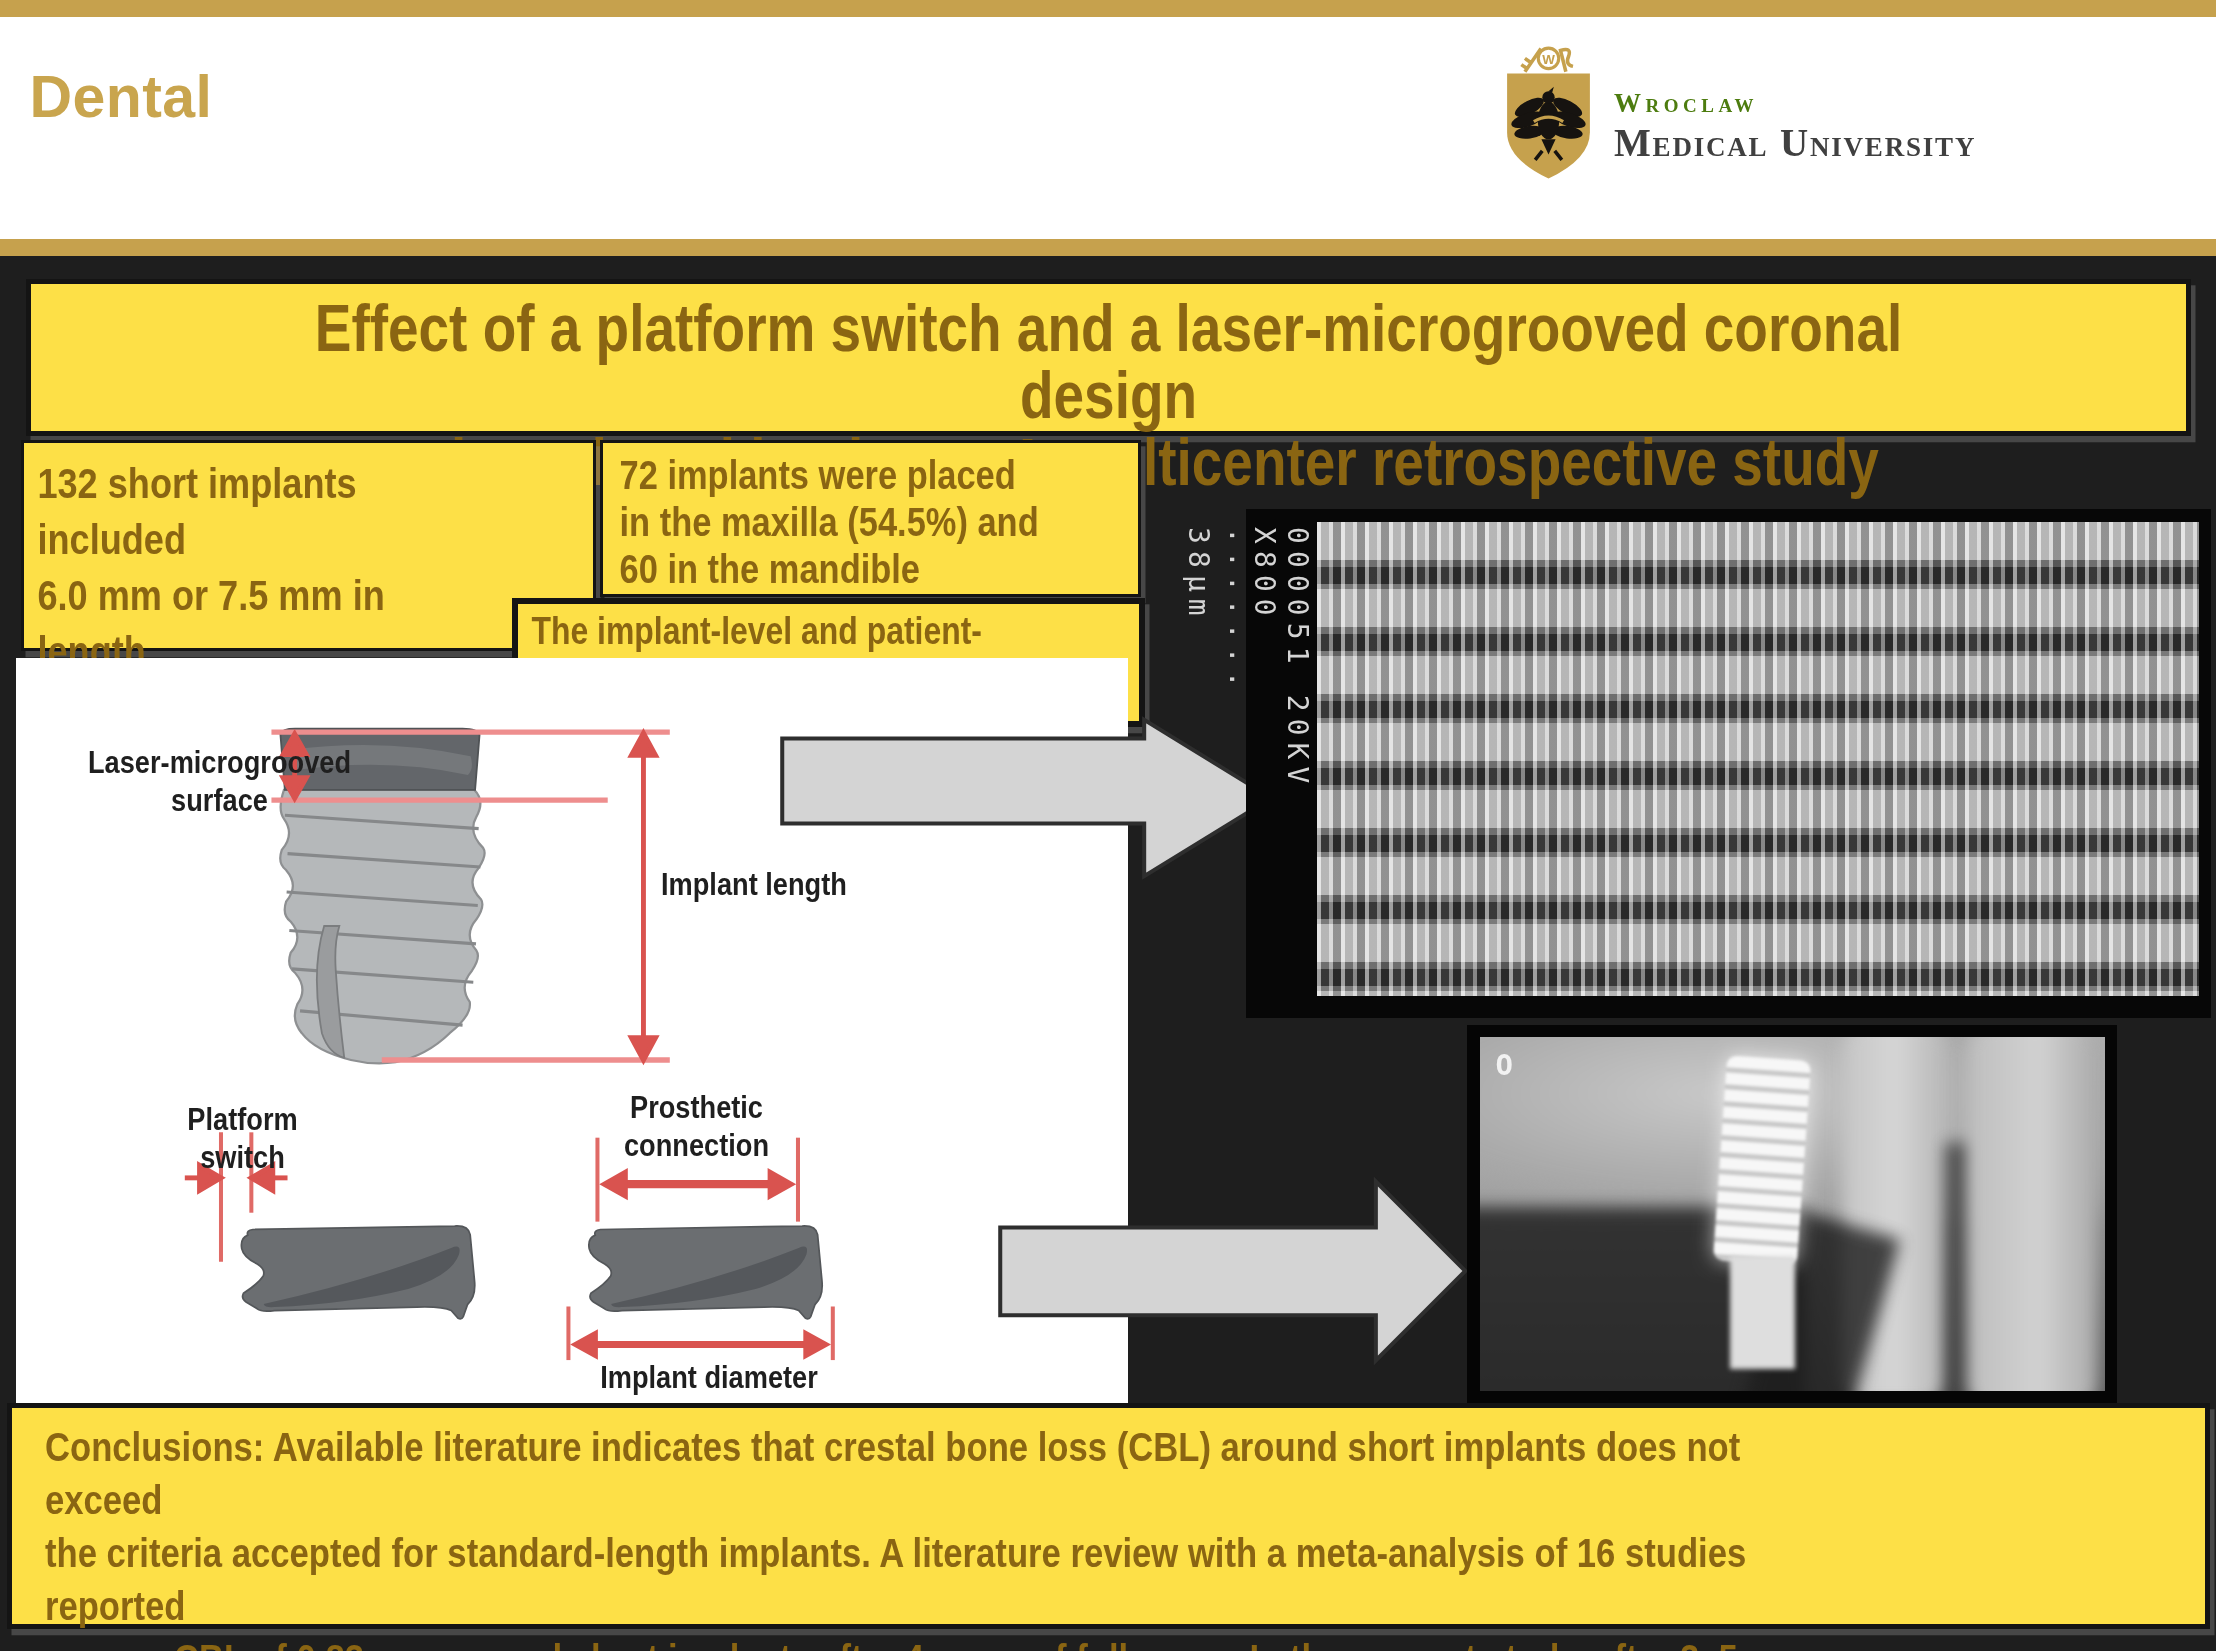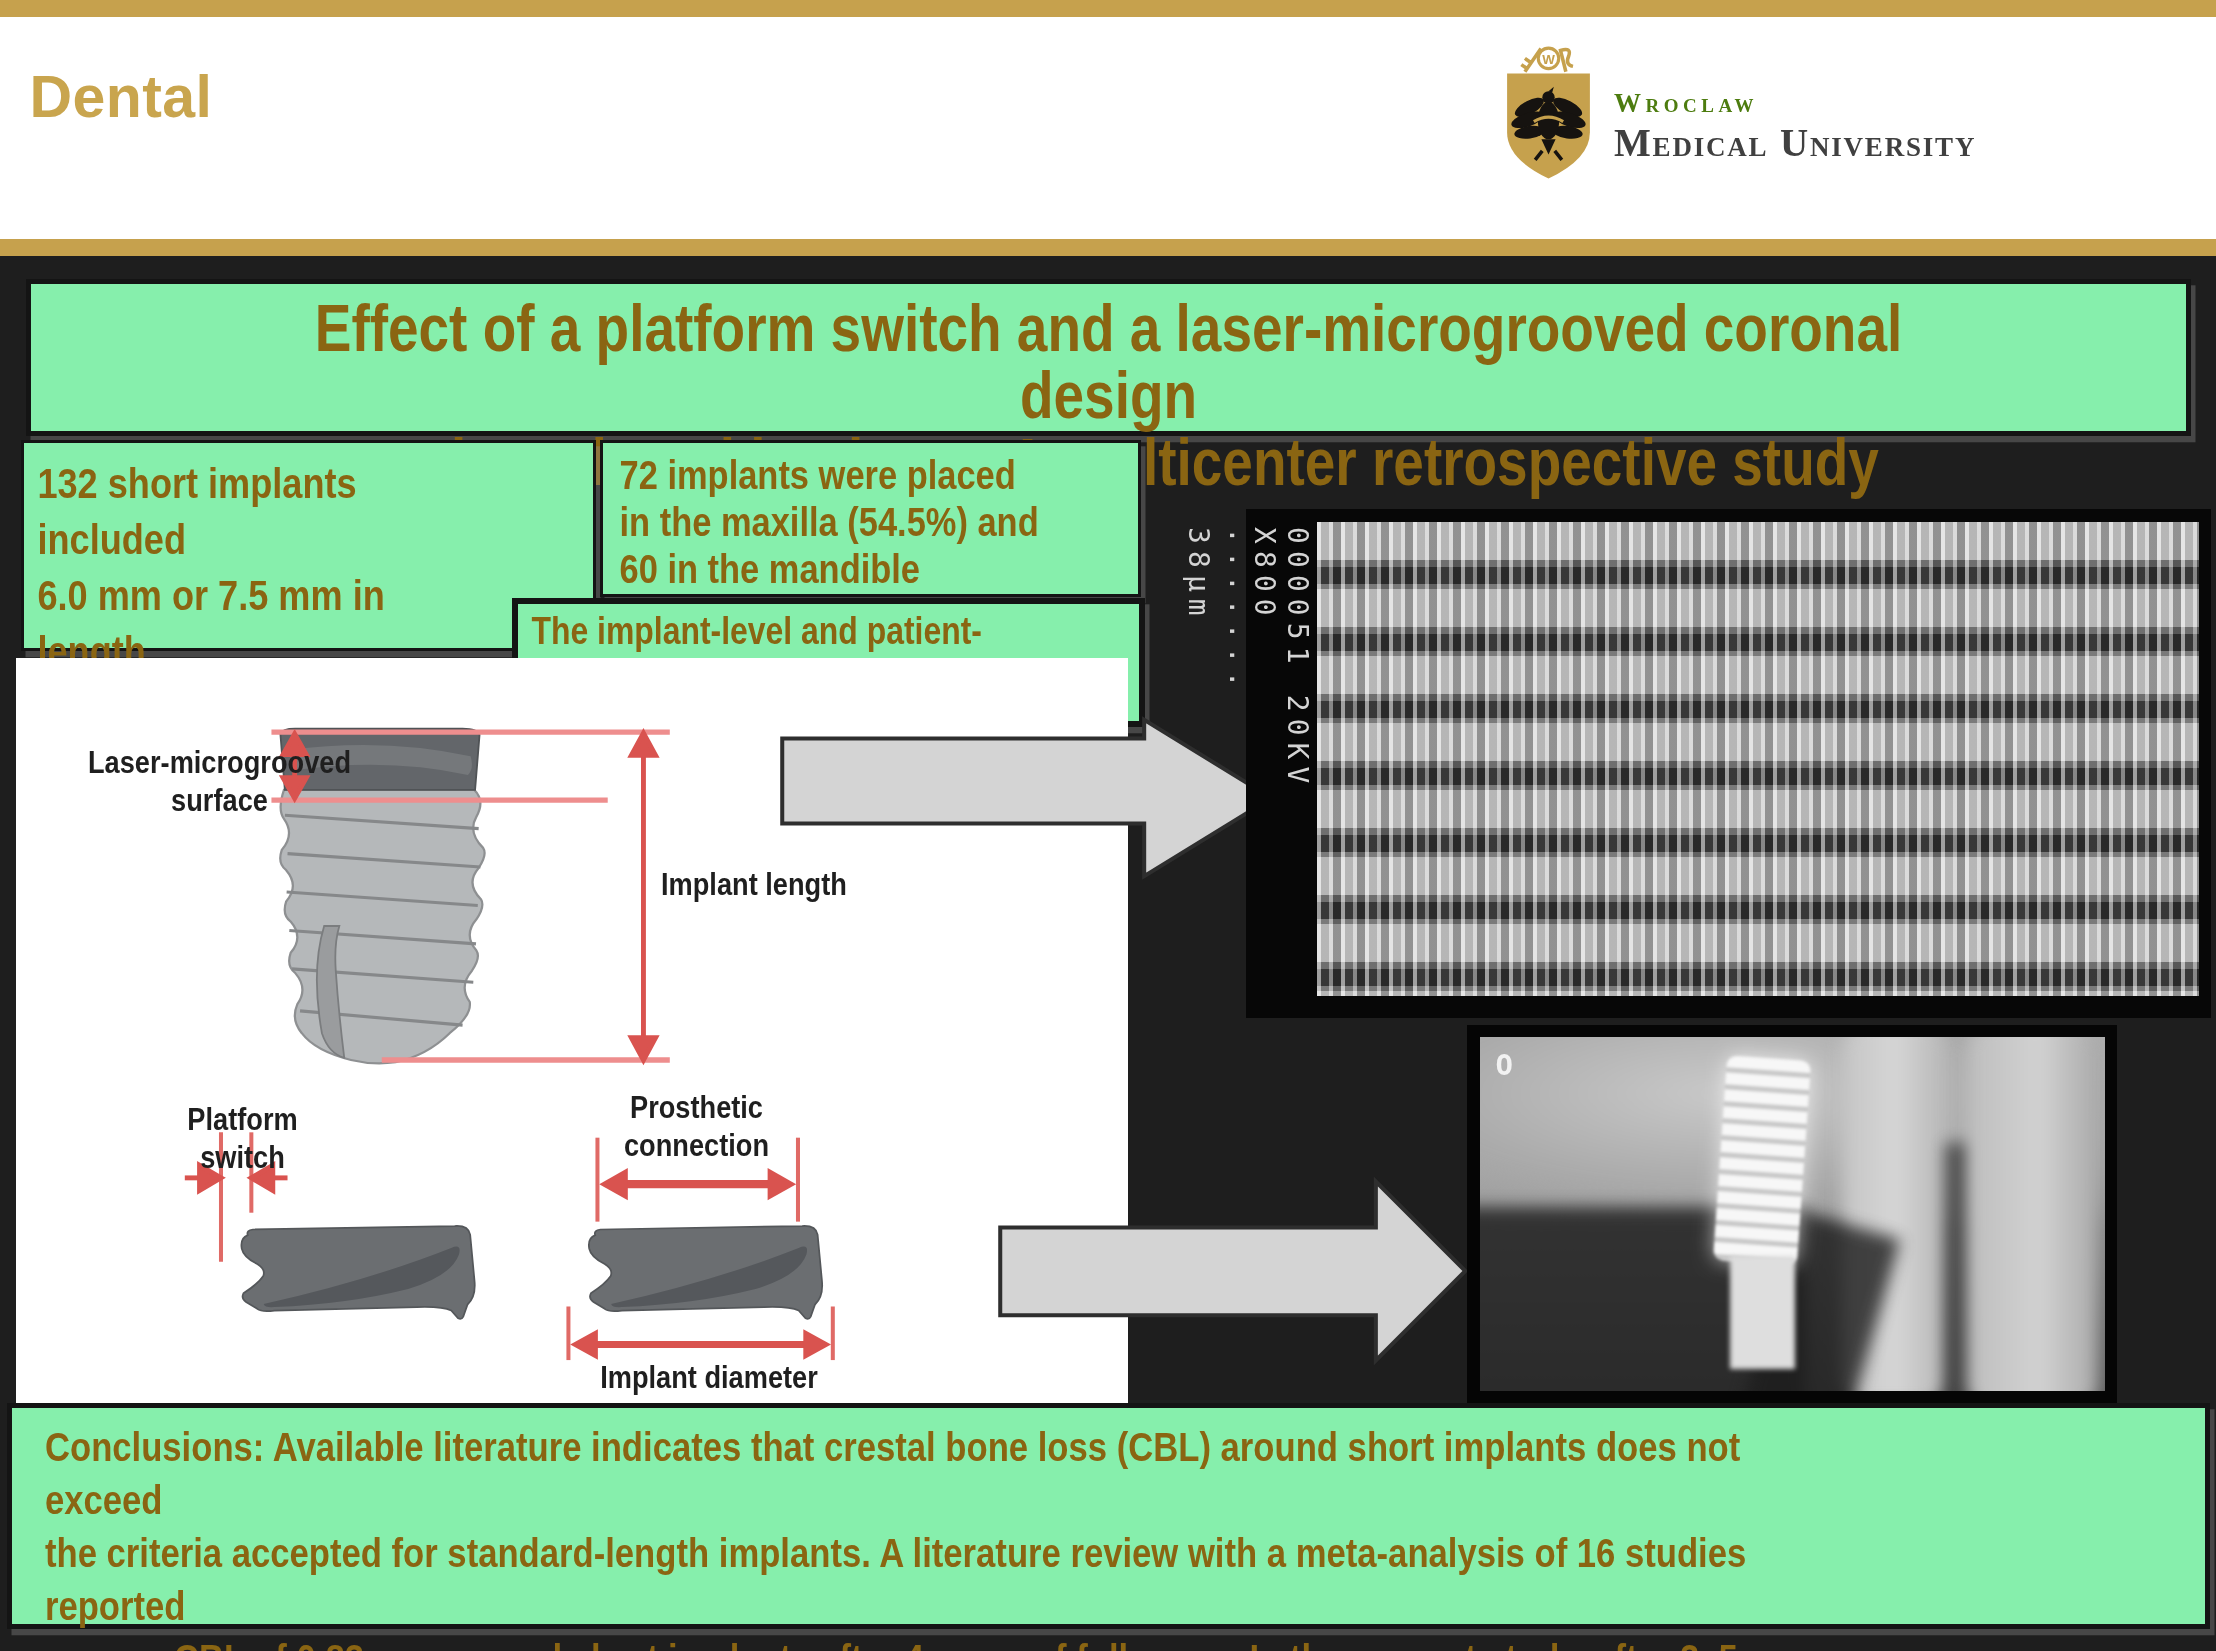--- a/index.html
+++ b/index.html
@@ -11,21 +11,21 @@
   .goldbar{left:0;width:2216px;background:#C6A14D;}
   .bar-top{top:0;height:17px;}
   .bar-bottom{top:239px;height:17px;}
   .journal-accent{left:29.5px;top:63px;font-size:59px;font-weight:600;color:#C9A54E;letter-spacing:0.4px;}
   .journal-rest{left:29.5px;top:132px;font-size:47px;font-weight:500;color:#141414;}
   .uni-city{left:1614px;top:88px;font-family:"Liberation Serif",serif;font-variant:small-caps;
             font-weight:600;font-size:27px;letter-spacing:4.5px;color:#4d7c0f;}
   .uni-name{left:1614px;top:120px;font-family:"Liberation Serif",serif;font-variant:small-caps;
             font-weight:700;font-size:39px;letter-spacing:1.8px;color:#404040;}
   
-  .wbox{background:#86efac;border:4.5px solid #141414;box-sizing:border-box;
+  .wbox{background:#fde047;border:4.5px solid #141414;box-sizing:border-box;
         box-shadow:4.5px 6.3px 0 rgba(150,150,150,0.35);}
   .title-box{left:26px;top:279px;width:2165px;height:157px;border-width:5.4px;}
   .title-text{width:100%;text-align:center;font-weight:700;color:#8A6512;font-size:67px;
               line-height:67px;padding-top:9.8px;transform:scaleX(0.82);transform-origin:50% 50%;}
   .box1{left:21.4px;top:440px;width:575px;height:211px;border-width:3.6px;}
   .box2{left:600px;top:440px;width:541px;height:157px;border-width:3.6px;}
   .box3{left:512px;top:598px;width:633px;height:129px;border-width:6.3px;}
   .goldlines{color:#8A6512;font-weight:700;transform-origin:0 50%;}
   .box1 .goldlines{font-size:43px;line-height:56px;padding:11.6px 0 0 16px;transform:scaleX(0.84);}
   .box2 .goldlines{font-size:41px;line-height:47px;padding:9px 0 0 19.7px;transform:scaleX(0.84);}

